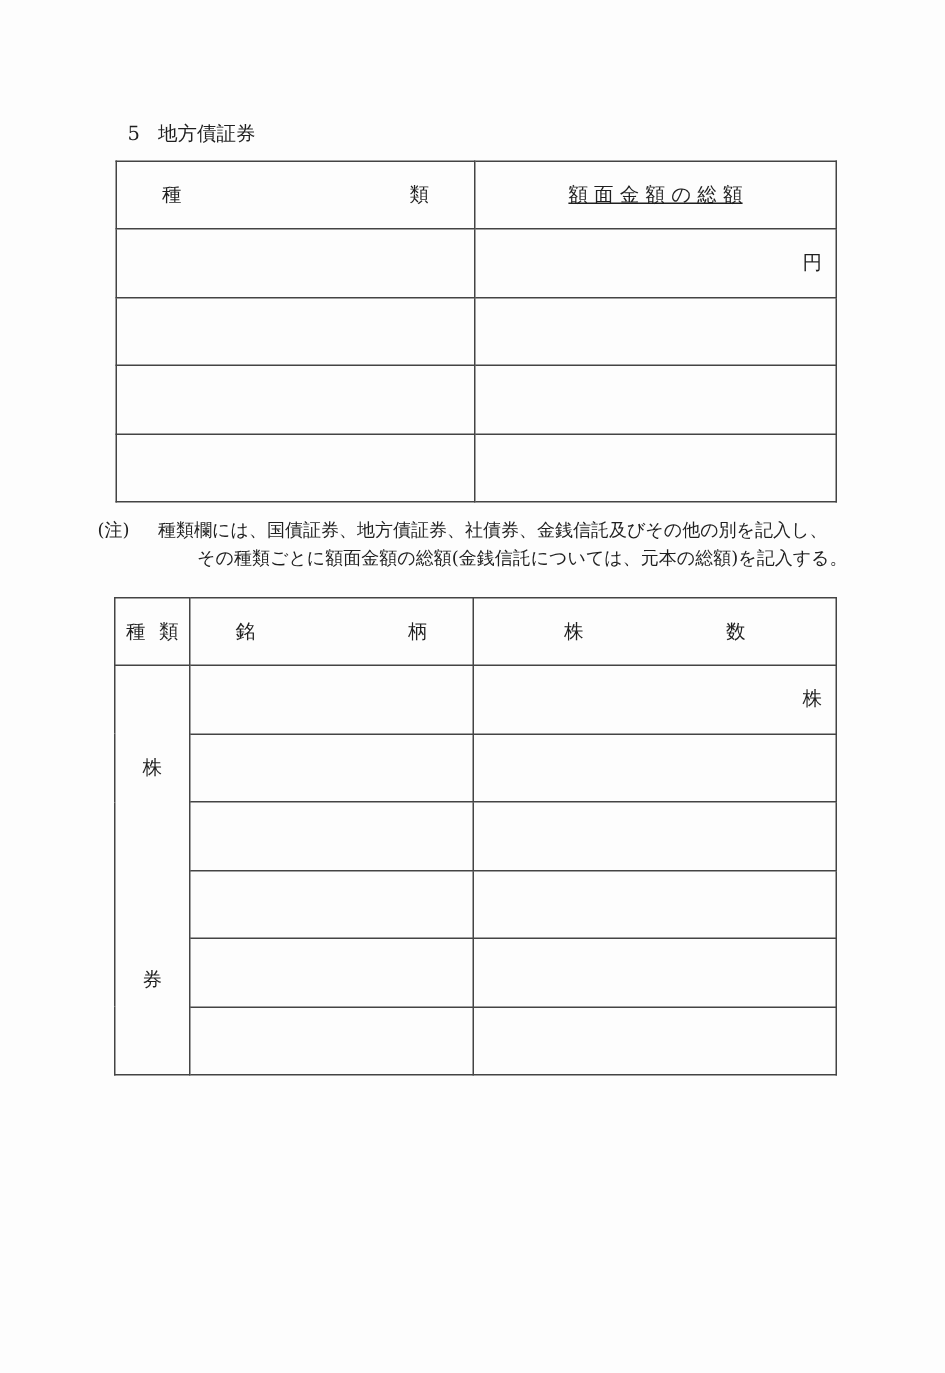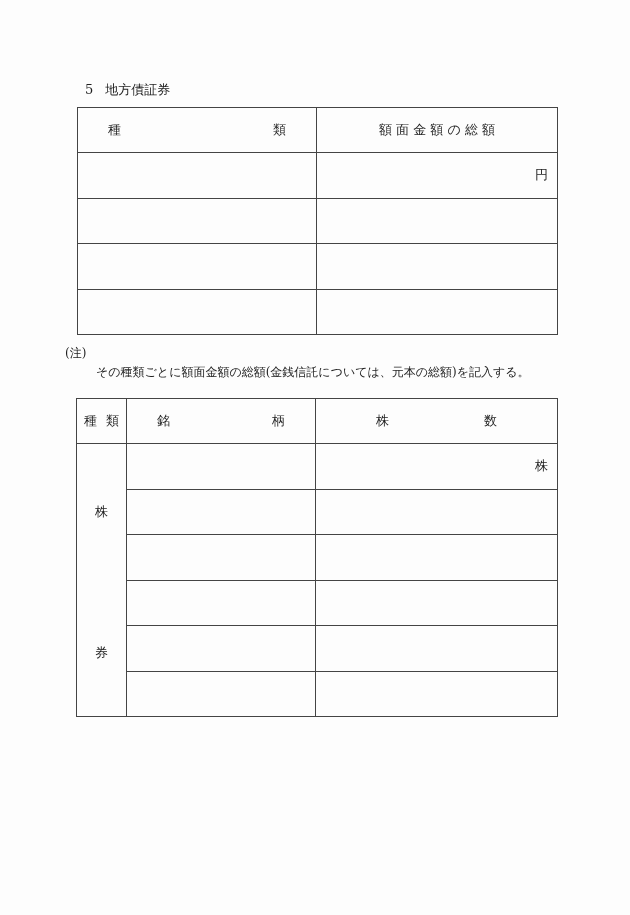--- a/index.html
+++ b/index.html
@@ -58,21 +58,21 @@
   .spread {
     display: flex;
     justify-content: space-between;
     align-items: center;
     height: 100%;
   }
   .pad30 { padding: 0 30px; }
   .pad60 { padding: 0 60px; }
   .pad7  { padding: 0 7px; }
 
-  .center-head { text-align: center; white-space: nowrap; }
+  .center-head { text-align: center; white-space: nowrap; text-decoration: underline; }
 
   .unit-cell {
     text-align: right;
     padding-right: 9px !important;
   }
 
   .merged-type-cell {
     position: relative;
   }
   .merged-type-cell .vchar {
@@ -90,21 +90,21 @@
     left: 65px;
     top: 344px;
     width: 500px;
     font-size: 12px;
     line-height: 18.5px;
     white-space: nowrap;
   }
   .note-line1 { display: flex; }
   .note-line1 .note-label { flex: 0 0 auto; }
   .note-line1 .note-body { margin-left: 19px; }
-  .note-line2 { margin-left: 31px; }
+  .note-line2 { margin-left: 31px; text-align: right; }
 </style>
 </head>
 <body>
 
 <div class="page">
 
   <div class="section-title">
     <span>5</span>
     <span>地方債証券</span>
   </div>
@@ -141,20 +141,21 @@
       <tr class="data-row">
         <td></td>
         <td></td>
       </tr>
     </tbody>
   </table>
 
   <div class="note">
     <div class="note-line1">
       <span class="note-label">(注)</span>
+      <span class="note-body">種類欄には、国債証券、地方債証券、社債券、金銭信託及びその他の別を記入し、</span>
     </div>
     <div class="note-line2">その種類ごとに額面金額の総額(金銭信託については、元本の総額)を記入する。</div>
   </div>
 
   <table class="form-table" id="table2">
     <colgroup>
       <col style="width:50px">
       <col style="width:189px">
       <col style="width:242px">
     </colgroup>

